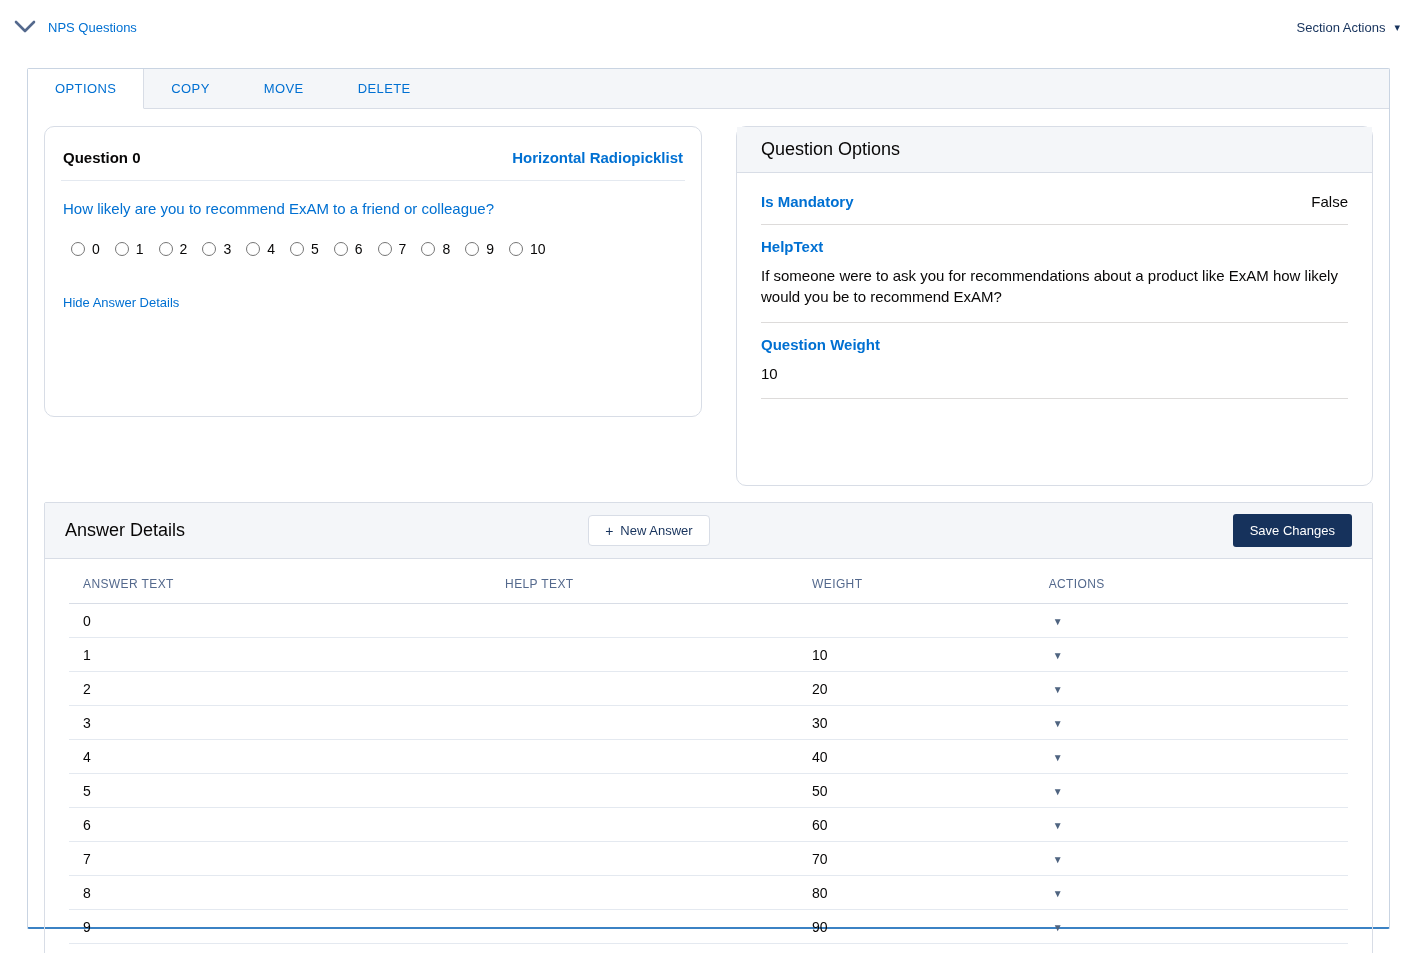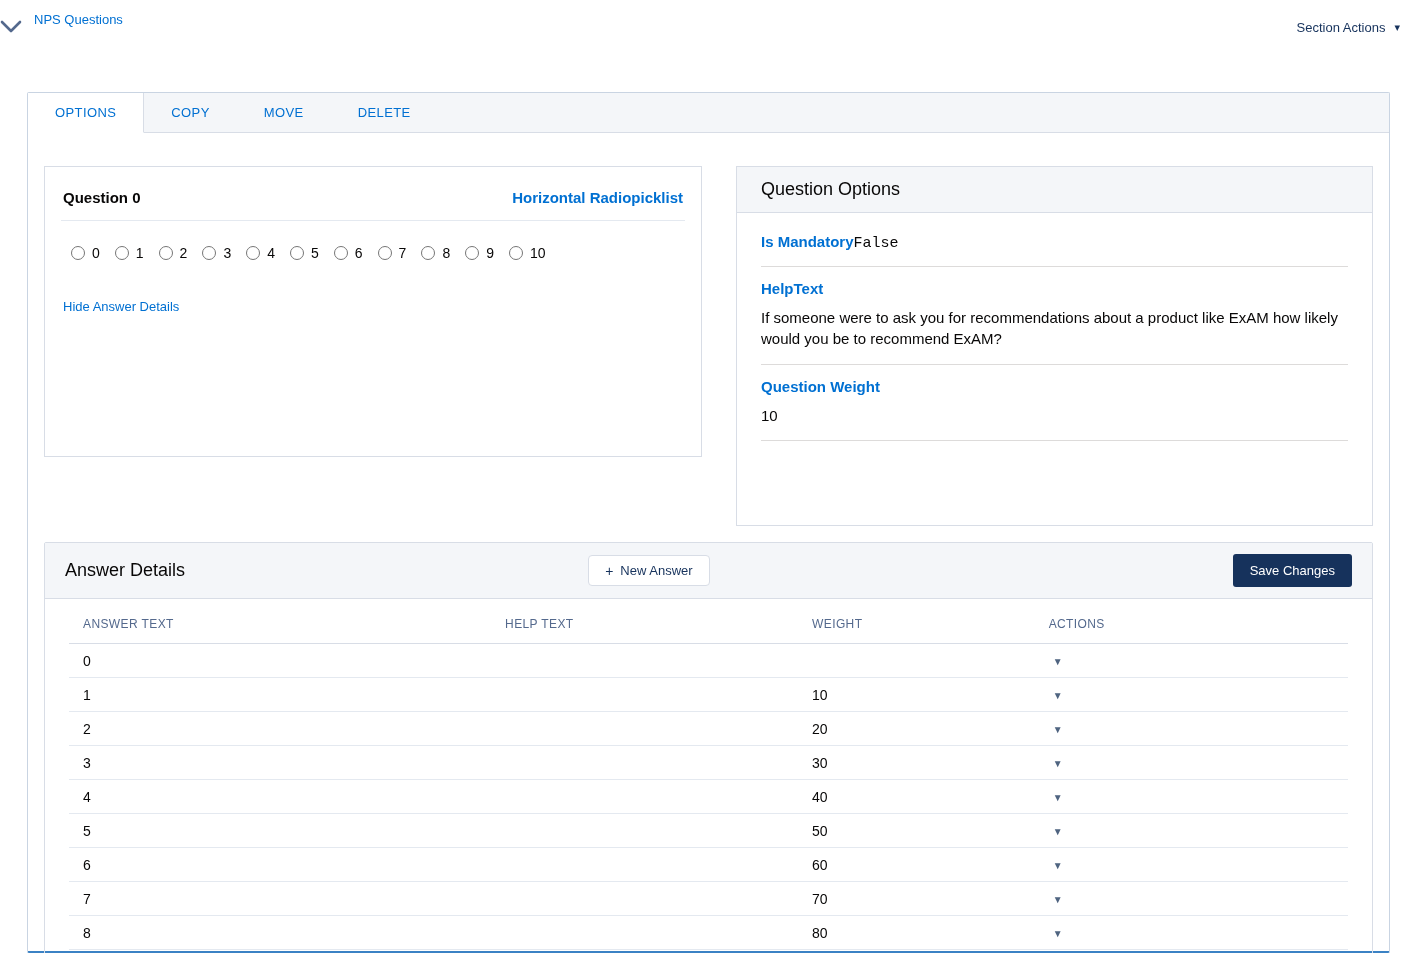--- a/index.html
+++ b/index.html
@@ -9,55 +9,55 @@
     --row-border:#e4e9f0;
     --bg-head:#f4f6f9;
     --muted:#54698d;
     --text:#080707;
   }
   *{box-sizing:border-box;margin:0;padding:0;}
   html,body{width:1416px;height:953px;background:#fff;overflow:hidden;}
   body{font-family:"Liberation Sans",sans-serif;color:var(--text);position:relative;}
 
   
-  .topbar{position:absolute;top:12px;left:0;right:16px;height:30px;display:flex;}
+  .topbar{position:absolute;top:12px;left:14px;right:16px;height:30px;display:flex;align-items:center;}
   .chevron-btn{display:inline-flex;align-items:center;cursor:pointer;margin-right:12px;}
   .topbar-title{color:var(--link);font-size:13px;cursor:pointer;}
   .section-actions{margin-left:auto;color:var(--navy);font-size:13px;display:inline-flex;align-items:center;gap:9px;cursor:pointer;}
   .caret-down{font-size:11px;color:var(--navy);line-height:1;}
 
   
-  .container{position:absolute;left:27px;right:26px;top:92px;height:861px;
+  .container{position:absolute;left:27px;right:26px;top:68px;height:861px;
     border:1px solid #c9d4e2;border-bottom:2px solid #3b82c4;border-radius:2px;background:#fff;}
 
   
   .tabbar{display:flex;background:var(--bg-head);border-bottom:1px solid var(--border);height:40px;}
   .tab{padding:0 27px;line-height:40px;font-size:13px;letter-spacing:.4px;color:var(--link);cursor:pointer;}
   .tab.active{background:#fff;border-right:1px solid var(--border);margin-bottom:-1px;border-bottom:1px solid #fff;}
 
   
   .cards-row{display:flex;gap:34px;padding:17px 16px 16px 16px;}
-  .card{border:1px solid var(--border);border-radius:0;background:#fff;margin-top:16px;}
+  .card{border:1px solid var(--border);border-radius:10px;background:#fff;}
   .question-card{width:658px;height:291px;padding:18px 16px;}
   .qc-head{display:flex;justify-content:space-between;align-items:baseline;border-bottom:1px solid var(--row-border);padding:4px 2px 14px 2px;}
   .qc-title{font-size:15px;font-weight:bold;color:var(--text);}
   .qc-type{font-size:15px;font-weight:bold;color:var(--link);}
   .qc-question{color:var(--link);font-size:15px;margin:19px 2px 0 2px;}
   .radio-row{display:flex;gap:15px;margin:24px 0 0 10px;align-items:center;}
   .radio-item{display:inline-flex;align-items:center;gap:7px;font-size:14px;color:var(--text);cursor:pointer;}
   .radio-item input{width:14px;height:14px;margin:0;cursor:pointer;}
   .hide-link{display:inline-block;margin:38px 0 0 2px;color:var(--link);font-size:13px;cursor:pointer;}
 
   .options-card{flex:1;height:360px;}
   .oc-head{background:var(--bg-head);border-bottom:1px solid var(--border);padding:12px 24px;font-size:18px;color:var(--text);}
   .oc-body{padding:20px 24px 0 24px;}
   .field-group{border-bottom:1px solid #dddbda;padding:0 0 14px 0;margin-bottom:13px;}
-  .field-row{display:flex;align-items:baseline;}
+  .field-row{display:flex;justify-content:space-between;align-items:baseline;}
   .field-label{color:var(--link);font-weight:bold;font-size:15px;}
-  .field-value{font-size:15px;color:var(--text);font-family:Liberation Mono, monospace;}
+  .field-value{font-size:15px;color:var(--text);}
   .field-text{font-size:15px;color:var(--text);line-height:1.42;margin-top:9px;}
 
   
   .answer-card{margin:0 16px;border:1px solid var(--border);border-radius:2px;}
   .ad-head{display:flex;align-items:center;background:var(--bg-head);border-bottom:1px solid var(--border);padding:11px 20px;}
   .ad-title{font-size:18px;font-weight:normal;color:var(--text);}
   .new-answer-btn{margin:0 auto;transform:translateX(-60px);background:#fff;border:1px solid var(--border);border-radius:4px;
     padding:7px 16px;font-size:13px;color:var(--navy);display:inline-flex;align-items:center;gap:7px;cursor:pointer;font-family:inherit;}
   .plus{font-size:14px;line-height:1;}
   .save-btn{background:var(--navy);color:#fff;border:none;border-radius:3px;padding:9px 17px;font-size:13px;cursor:pointer;font-family:inherit;}
@@ -96,20 +96,21 @@
     <div class="tab">DELETE</div>
   </div>
 
   <div class="cards-row">
 
     <section class="card question-card">
       <div class="qc-head">
         <span class="qc-title">Question 0</span>
         <span class="qc-type">Horizontal Radiopicklist</span>
       </div>
+      <div class="qc-question">How likely are you to recommend ExAM to a friend or colleague?</div>
       <div class="radio-row">
         <label class="radio-item">
             <input type="radio" name="nps" style="">
             <span>0</span>
           </label>
         <label class="radio-item">
             <input type="radio" name="nps" style="">
             <span>1</span>
           </label>
         <label class="radio-item">

